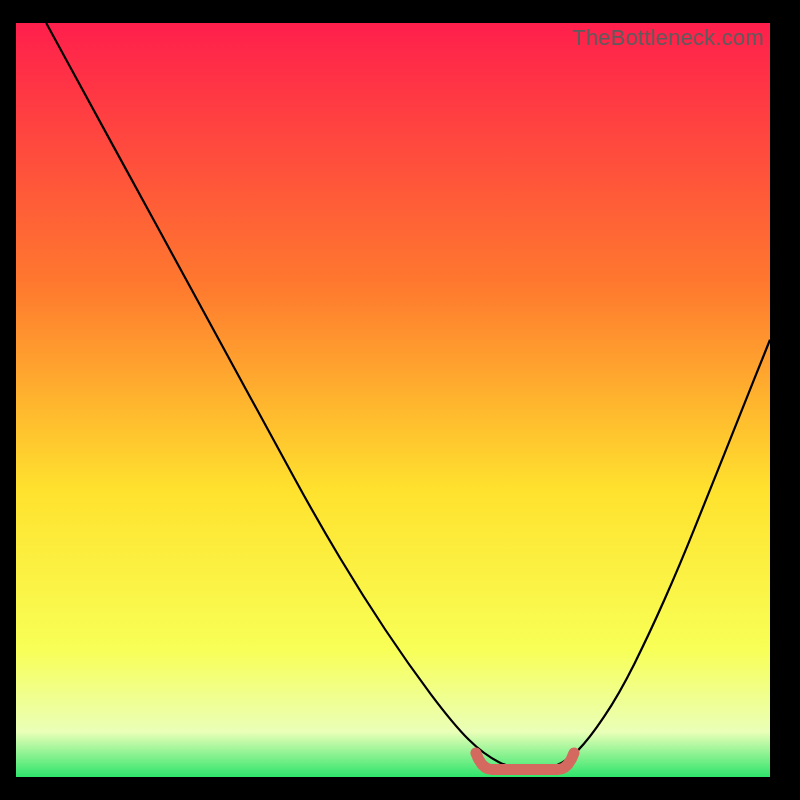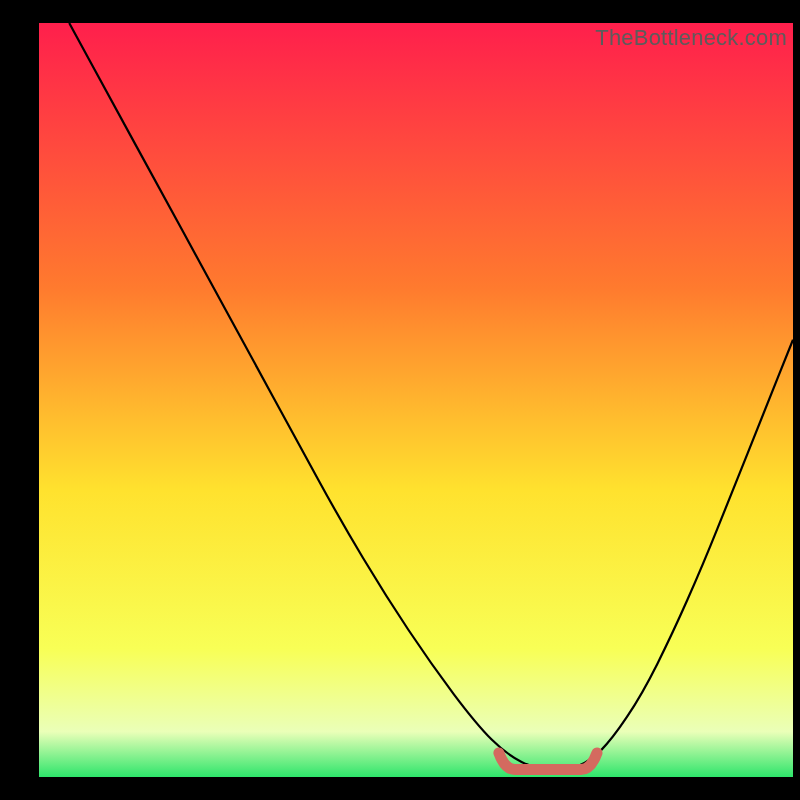--- a/index.html
+++ b/index.html
@@ -6,21 +6,21 @@
     margin: 0;
     padding: 0;
     width: 800px;
     height: 800px;
     background: #000;
     overflow: hidden;
     font-family: Arial, Helvetica, sans-serif;
   }
   .frame {
     position: absolute;
-    left: 39px;
+    left: 16px;
     top: 23px;
     width: 754px;
     height: 754px;
     background: #000;
   }
   .plot {
     position: absolute;
     left: 0;
     top: 0;
     width: 754px;

